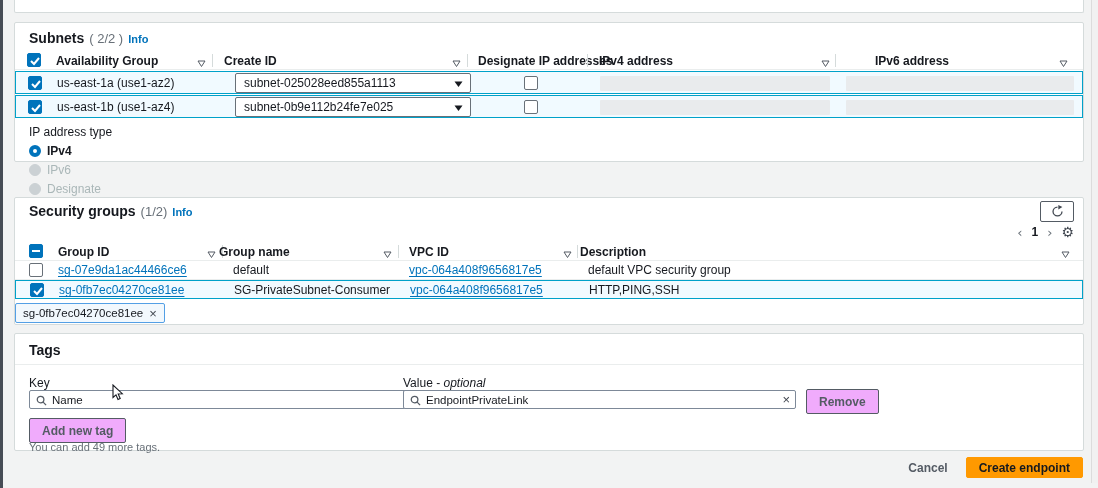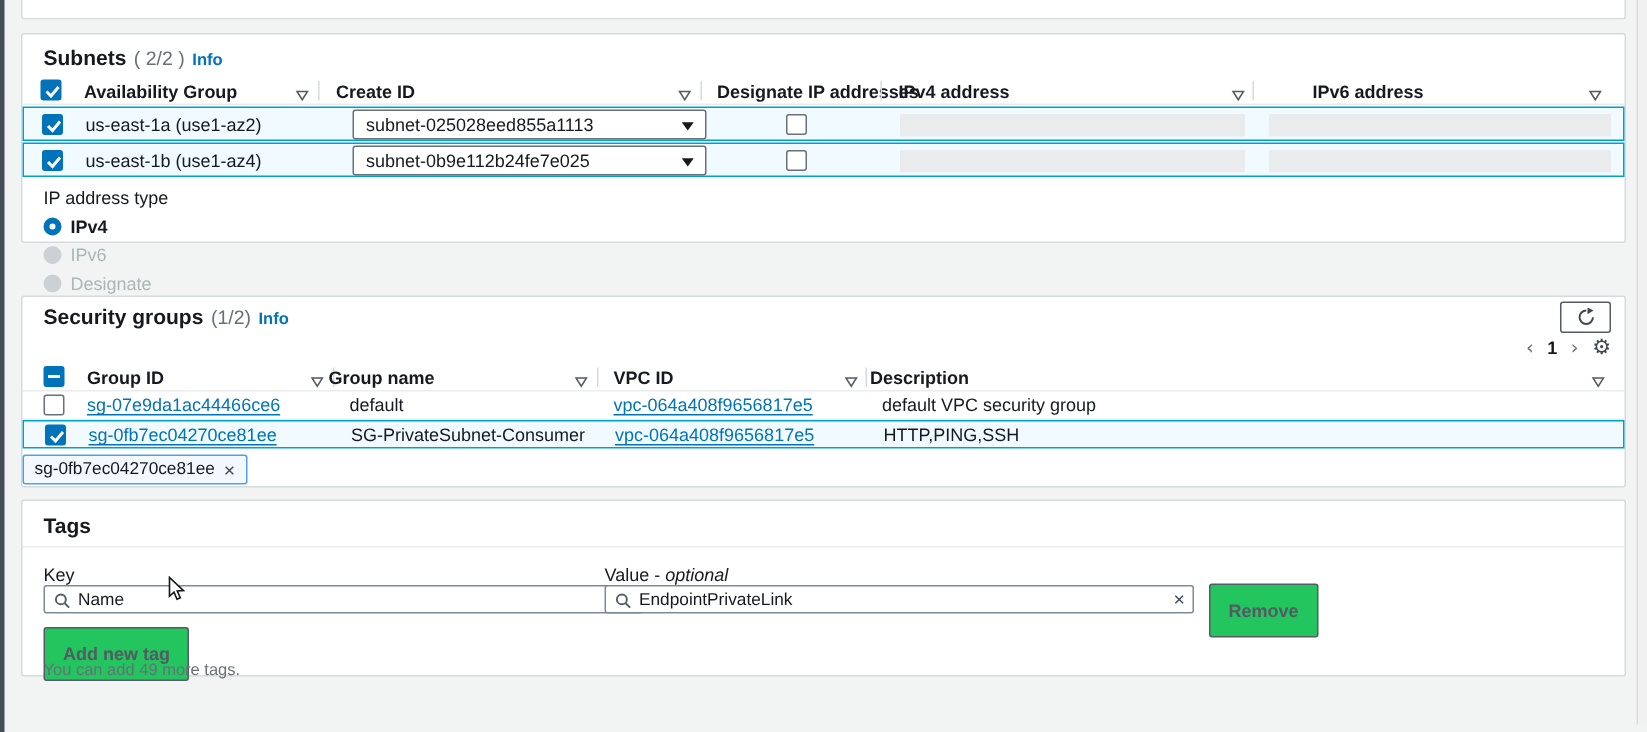--- a/index.html
+++ b/index.html
@@ -50,22 +50,22 @@
 
   
   .search-wrap { position:absolute; height:17px; background:#fff; border:1px solid #7d8998; border-radius:2px; }
   .search-wrap svg.mag { position:absolute; left:6px; top:3px; }
   .search-wrap input { position:absolute; left:22px; top:0; right:20px; height:15px; border:none; outline:none;
                        font-family:inherit; font-size:11.5px; color:#16191f; background:transparent; }
   .search-wrap input::placeholder { color:#879596; font-style:italic; }
   .clear-x { position:absolute; right:5px; top:0px; font-size:13px; color:#414750; cursor:pointer; line-height:16px; }
 
   
-  .btn { display:inline-flex; align-items:center; justify-content:center; height:36px; padding:0 12px;
-         background:#22c55e; border:1px solid #545b64; border-radius:2px; font-weight:700; font-size:12px;
+  .btn { display:inline-flex; align-items:center; justify-content:center; height:25px; padding:0 12px;
+         background:#f0abfc; border:1px solid #545b64; border-radius:2px; font-weight:700; font-size:12px;
          color:#545b64; cursor:pointer; white-space:nowrap; }
   .btn-primary { background:#ff9900; border:1px solid #ff9900; color:#16191f; height:21px; }
   .btn-link { border:none; background:transparent; color:#545b64; font-weight:700; font-size:12px; cursor:pointer; }
   .icon-btn { position:absolute; width:34px; height:21px; background:#fff; border:1px solid #545b64; border-radius:2px;
               display:flex; align-items:center; justify-content:center; cursor:pointer; }
 
   
   .pager { position:absolute; display:flex; align-items:center; gap:9px; color:#687078; }
   .pager .chev { font-size:13px; color:#687078; cursor:pointer; font-family:"DejaVu Sans", sans-serif; }
   .pager .pg { font-weight:700; color:#16191f; font-size:12px; }
@@ -282,18 +282,22 @@
       </svg>
       <input type="text" style="height: 17px;" value="EndpointPrivateLink">
       <span class="clear-x" style="top:1px;">×</span>
     </div>
 
     <button class="btn" style="position:absolute; left:791px; top:55px;">Remove</button>
     <button class="btn" style="position:absolute; left:14px; top:84px;">Add new tag</button>
     <span class="helper" style="left:14px; top:107px;">You can add 49 more tags.</span>
   </div>
 
+  <div class="footer">
+    <button class="btn-link">Cancel</button>
+    <button class="btn btn-primary">Create endpoint</button>
+  </div>
 
   <svg class="cursor" style="left:112px; top:384px;" width="13" height="18" viewBox="0 0 13 18">
     <path d="M1 1 L1 13.5 L4 10.8 L6 15.5 L8.2 14.5 L6.2 10 L10.3 9.7 Z" fill="#fff" stroke="#16191f" stroke-width="1.1"></path>
   </svg>
 
 </div>
 
 </body></html>

